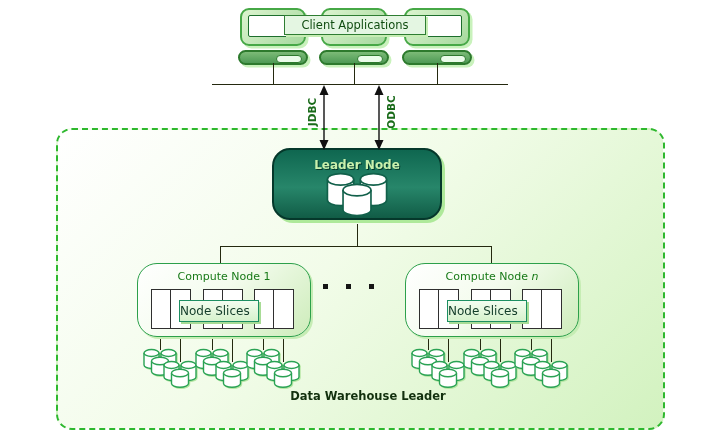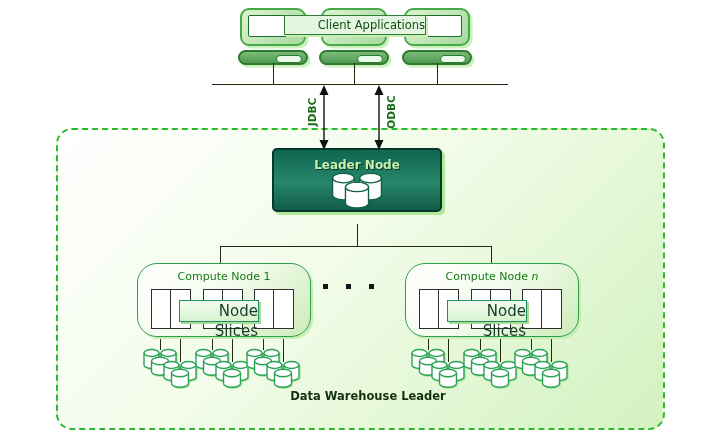--- a/index.html
+++ b/index.html
@@ -29,21 +29,21 @@
     background:linear-gradient(180deg,#7cbb77,#4e9a55);
     box-shadow:2.5px 2.5px 0 #c9f2bc;
   }
   .monitor .pill{
     position:absolute;left:36px;top:3px;width:24px;height:6px;
     background:#eafce9;border:1px solid #2d7a2d;border-radius:4px;
   }
   .client-label{
     position:absolute;left:284px;top:15px;width:140px;height:18px;line-height:18px;
     background:#e4f6e2;border:1px solid #2e7d32;box-shadow:2px 2px 0 #c6edb4;
-    text-align:right;font-size:11.5px;color:#114d11;z-index:6;
+    text-align:center;font-size:11.5px;color:#114d11;z-index:6;
   }
 
   
   .arrow-svg{position:absolute;width:14px;height:65px;top:85px;z-index:4;}
   .proto-label{
     position:absolute;font-size:10.5px;font-weight:bold;color:#1a6b1a;white-space:nowrap;
     transform:translate(-50%,-50%) rotate(-90deg);
   }
 
   
@@ -52,22 +52,22 @@
     border:2px dashed #2eb82e;border-radius:16px;
     background:linear-gradient(135deg,#ffffff 0%,#f2fce9 45%,#d2f2bf 100%);
   }
   .cluster-label{
     position:absolute;left:266px;top:389px;width:204px;text-align:center;
     font-size:11.5px;font-weight:bold;color:#12300e;
   }
 
   
   .leader{
-    position:absolute;left:272px;top:148px;width:170px;height:64px;box-sizing:border-box;
-    border:2px solid #05382b;border-radius:5px;
+    position:absolute;left:272px;top:148px;width:170px;height:72px;box-sizing:border-box;
+    border:2px solid #05382b;border-radius:18px;
     background:linear-gradient(180deg,#0f6750 0%,#27866a 55%,#115c46 100%);
     box-shadow:3px 3px 0 #aee99a;
     display:flex;flex-direction:column;align-items:center;z-index:3;
   }
   .leader-title{margin-top:8px;font-size:12px;font-weight:bold;color:#c9f1ad;
     text-shadow:1px 1px 0 #05382b;}
 
   
   .cnode{
     position:absolute;top:263px;width:174px;height:74px;box-sizing:border-box;
@@ -80,21 +80,21 @@
     font-size:11px;color:#187a18;
   }
   .cnode-title .italic{font-style:italic;}
   .slice-pair{position:absolute;top:25px;display:flex;}
   .slice{width:20px;height:40px;box-sizing:border-box;background:#ffffff;border:1px solid #2f2f2f;}
   .slice + .slice{border-left:none;}
   .slices-label{
     position:absolute;left:41px;top:36px;width:78px;height:20px;line-height:20px;
     background:linear-gradient(180deg,#f3fdf0,#d6f2cc);
     border:1px solid #1d8f62;box-shadow:2px 2px 0 #a8dc96;
-    text-align:right;font-size:15px;color:#123c28;z-index:5;
+    text-align:left;font-size:12px;color:#123c28;z-index:5;
   }
 
   
   .disk-svg{position:absolute;width:34px;height:28px;filter:drop-shadow(1.5px 1.5px 0 #b4e6a2);z-index:2;}
   .stub{z-index:1;}
 
   
   .dot{position:absolute;width:5px;height:5px;background:#151515;}
 </style>
 </head>

